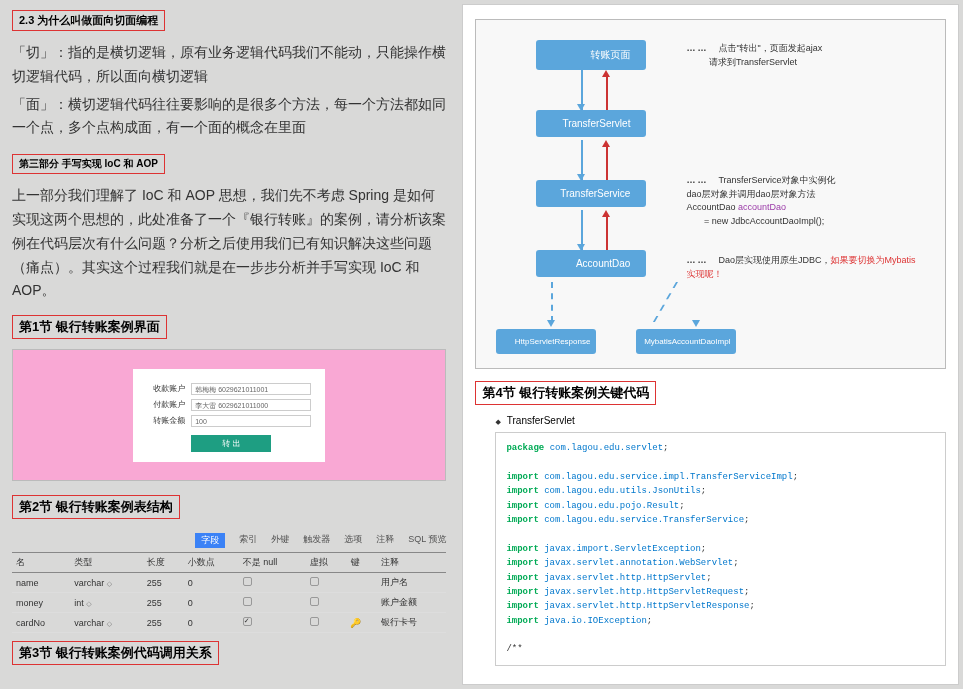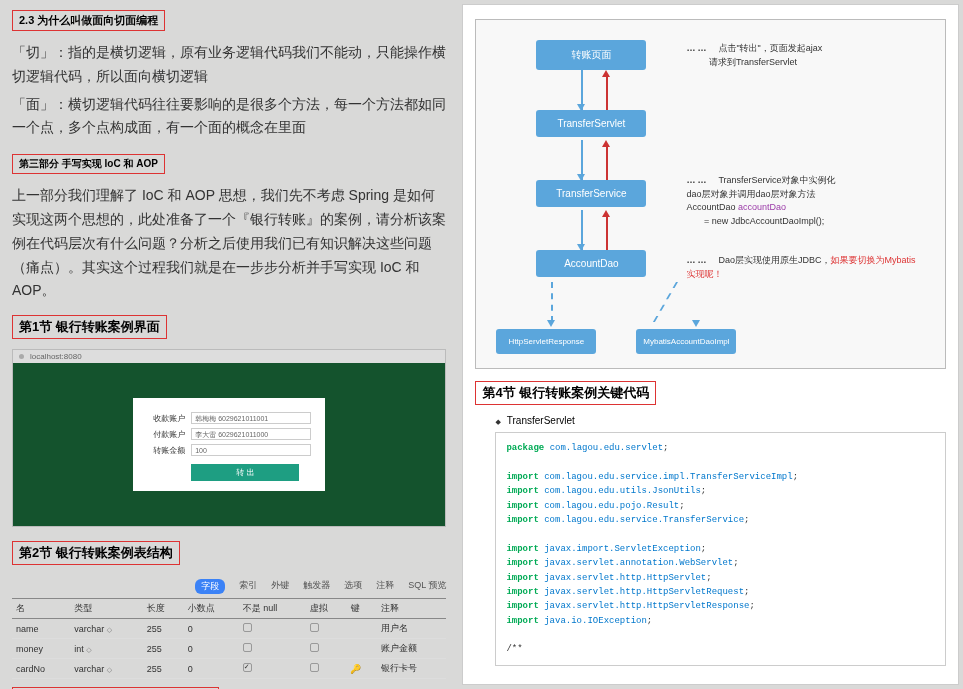--- a/index.html
+++ b/index.html
@@ -7,37 +7,37 @@
     .col { padding: 10px 12px; }
     .col-left { width: 48%; }
     .col-right { width: 52%; background: #fff; margin: 4px; border: 1px solid #ccc; }
     .h-23 { font-size: 11px; font-weight: bold; border: 1px solid #d33; display: inline-block; padding: 2px 6px; margin-bottom: 6px; }
     .h-part { font-size: 10px; font-weight: bold; border: 1px solid #d33; display: inline-block; padding: 2px 6px; margin: 10px 0 6px; }
     .h-sec { font-size: 13px; font-weight: bold; border: 1px solid #d33; display: inline-block; padding: 2px 6px; margin: 8px 0 4px; }
     .para { font-size: 14px; line-height: 1.7; color: #333; margin: 4px 0; }
     .browser { border: 1px solid #bbb; background: #eee; margin: 6px 0; }
     .browser-bar { font-size: 8px; padding: 2px 6px; color: #666; background: #ddd; display: flex; align-items: center; }
     .browser-bar .dot { width: 5px; height: 5px; border-radius: 50%; background: #aaa; margin-right: 6px; }
-    .browser-body { background: #14532d; height: 163px; display: flex; align-items: center; justify-content: center; }
+    .browser-body { background: #f9a8d4; height: 130px; display: flex; align-items: center; justify-content: center; }
     .form-box { background: #fff; padding: 10px 14px; font-size: 8px; }
     .form-row { display: flex; align-items: center; margin: 4px 0; }
     .form-row label { width: 38px; text-align: right; margin-right: 6px; color: #333; }
     .form-row .val { width: 120px; border: 1px solid #ccc; padding: 1px 3px; font-size: 7px; color: #666; height: 12px; line-height: 10px; }
-    .form-btn { background: #1e9e82; color: #fff; border: none; padding: 3px 45px; font-size: 8px; margin-left: 44px; margin-top: 4px; }
+    .form-btn { background: #1e9e82; color: #fff; border: none; padding: 3px 31px; font-size: 8px; margin-left: 44px; margin-top: 4px; }
     .tabbar { display: flex; font-size: 9px; gap: 14px; padding: 4px 0; justify-content: flex-end; border-bottom: 1px solid #888; margin-top: 6px; }
     .tabbar span { color: #555; }
-    .tabbar .active { background: #3b82f6; color: #fff; padding: 1px 6px; border-radius: 6px; }
+    .tabbar .active { background: #3b82f6; color: #fff; padding: 1px 6px; border-radius: 0; }
     table.schema { width: 100%; font-size: 9px; border-collapse: collapse; }
     table.schema th { text-align: left; font-weight: normal; color: #333; padding: 3px 4px; border-bottom: 1px solid #888; }
     table.schema td { padding: 3px 4px; border-bottom: 1px solid #ddd; color: #333; }
     .updown { font-size: 7px; color: #888; }
     .chk { width: 9px; height: 9px; border: 1px solid #999; display: inline-block; border-radius: 2px; }
     .chk.on::after { content: "✓"; font-size: 7px; color: #333; position: relative; top: -3px; }
     .diagram { border: 1px solid #bbb; background: #f8f8f8; margin: 4px 0 8px; padding: 12px 10px; position: relative; height: 350px; }
-    .node { position: absolute; background: #5ba6dc; color: #fff; font-size: 10px; padding: 8px 16px; border-radius: 3px; text-align: center; min-width: 110px; }
+    .node { position: absolute; background: #5ba6dc; color: #fff; font-size: 10px; padding: 8px 16px; border-radius: 3px; text-align: right; min-width: 110px; }
     .n1 { top: 20px; left: 60px; }
     .n2 { top: 90px; left: 60px; }
     .n3 { top: 160px; left: 60px; }
     .n4 { top: 230px; left: 60px; }
     .n5 { bottom: 14px; left: 20px; font-size: 8px; min-width: 100px; padding: 8px 6px; }
     .n6 { bottom: 14px; left: 160px; font-size: 8px; min-width: 100px; padding: 8px 6px; }
     .desc { position: absolute; font-size: 9px; line-height: 1.5; color: #333; left: 210px; width: 230px; }
     .desc .dots { letter-spacing: 2px; margin-right: 10px; font-weight: bold; }
     .desc .purple { color: #9b3ba8; }
     .desc .red { color: #d33; }
@@ -61,24 +61,20 @@
 <body>
 
 <div class="col col-left">
   <div class="h-23">2.3 为什么叫做面向切面编程</div>
   <p class="para">「切」：指的是横切逻辑，原有业务逻辑代码我们不能动，只能操作横切逻辑代码，所以面向横切逻辑</p>
   <p class="para">「面」：横切逻辑代码往往要影响的是很多个方法，每一个方法都如同一个点，多个点构成面，有一个面的概念在里面</p>
   <div class="h-part">第三部分 手写实现 IoC 和 AOP</div>
   <p class="para">上一部分我们理解了 IoC 和 AOP 思想，我们先不考虑 Spring 是如何实现这两个思想的，此处准备了一个『银行转账』的案例，请分析该案例在代码层次有什么问题？分析之后使用我们已有知识解决这些问题（痛点）。其实这个过程我们就是在一步步分析并手写实现 IoC 和 AOP。</p>
   <div class="h-sec">第1节 银行转账案例界面</div>
   <div class="browser">
-    <div class="browser-bar">
-      <span class="dot"></span>
-      <span>localhost:8080</span>
-    </div>
     <div class="browser-body">
       <div class="form-box">
         <div class="form-row">
             <label>收款账户</label>
             <div class="val">韩梅梅 6029621011001</div>
           </div>
         <div class="form-row">
             <label>付款账户</label>
             <div class="val">李大雷 6029621011000</div>
           </div>

